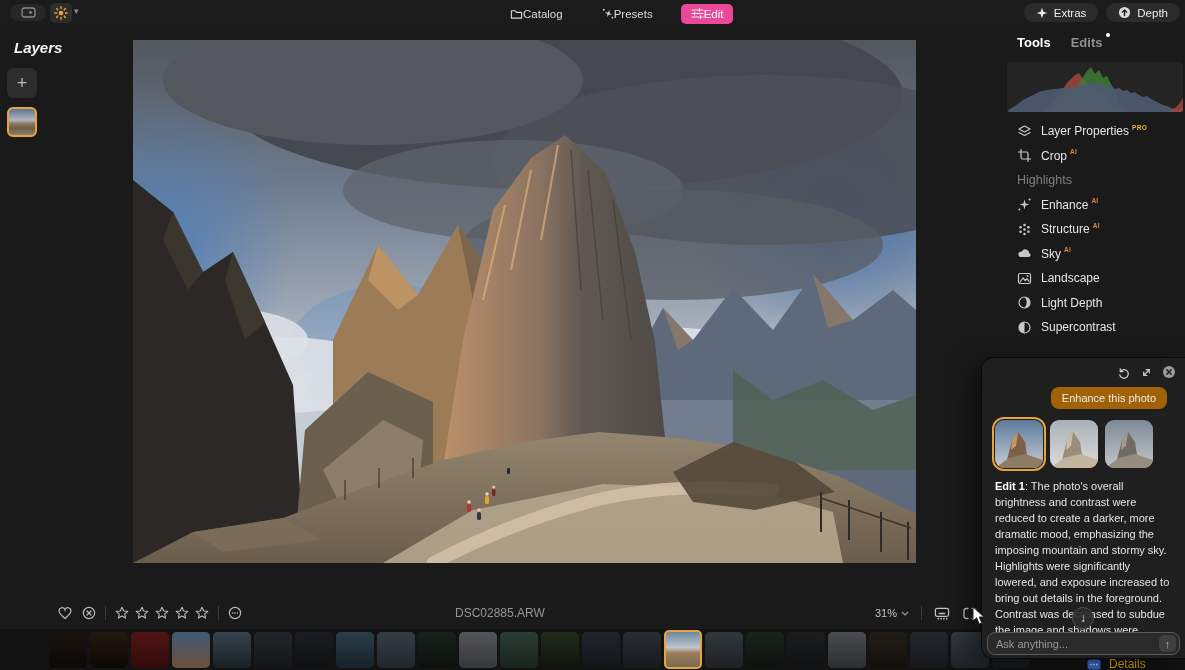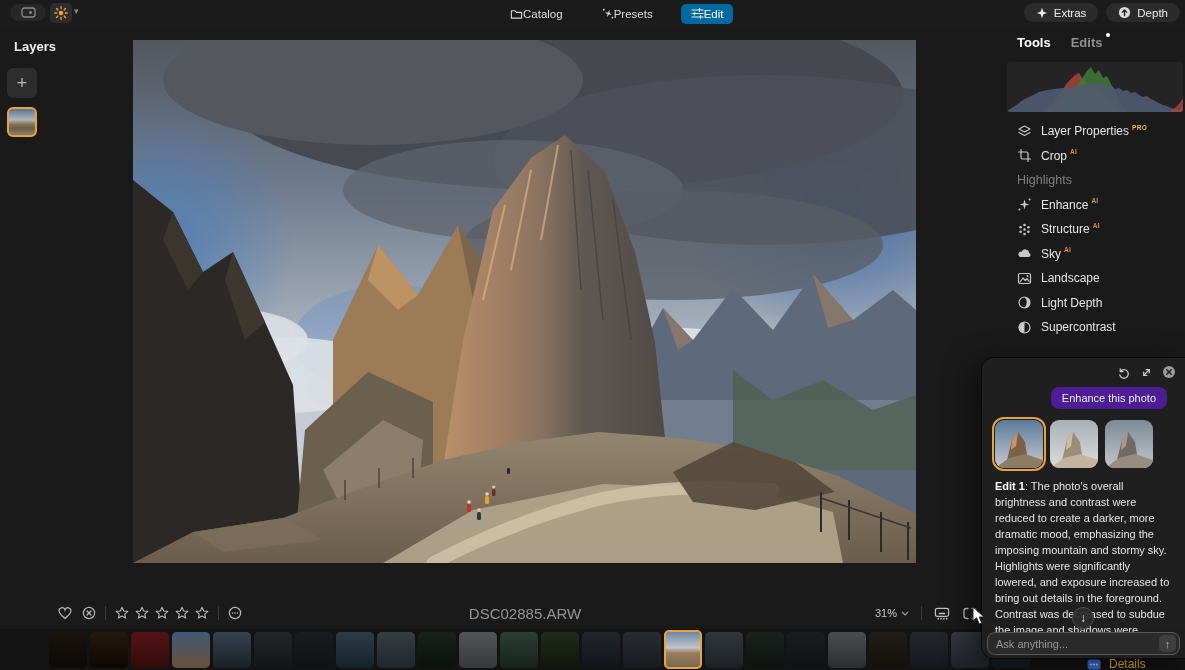--- a/index.html
+++ b/index.html
@@ -9,28 +9,28 @@
 
   
   #topbar { position:absolute; left:0; top:0; width:1185px; height:27px; background:#1b1b1b; z-index:20; }
   .pill-toggle { position:absolute; left:10px; top:4px; width:36px; height:17px; border-radius:9px; background:#272727;
                  display:flex; align-items:center; justify-content:center; }
   .sun-btn { position:absolute; left:50px; top:3px; width:22px; height:20px; border-radius:5px; background:#2d2d2d;
              display:flex; align-items:center; justify-content:center; }
   .chev { position:absolute; left:74px; top:6px; color:#8a8a8a; font-size:9px; }
   .mode-tabs { position:absolute; left:500px; top:2px; display:flex; align-items:center; gap:18px; height:23px; }
   .mode-tab { display:flex; align-items:center; color:#dcdcdc; font-size:11.5px; padding:4px 10px; border-radius:5px; }
-  .mode-tab.active { background:#0369a1; color:#fff; }
+  .mode-tab.active { background:#ec4899; color:#fff; }
   .top-actions { position:absolute; right:5px; top:3px; display:flex; gap:8px; }
   .action-btn { display:flex; align-items:center; gap:6px; background:#2b2b2b; border-radius:11px;
                 padding:3px 12px; font-size:11.5px; color:#ececec; }
 
   
   #layers { position:absolute; left:0; top:27px; width:130px; height:560px; }
-  #layers .title { position:absolute; left:14px; top:12px; font-size:13px; font-weight:bold; color:#f0f0f0; }
+  #layers .title { position:absolute; left:14px; top:12px; font-size:15px; font-weight:bold; color:#f0f0f0;font-style:italic; }
   .add-layer { position:absolute; left:7px; top:41px; width:30px; height:30px; background:#2d2d2d; border-radius:6px;
                color:#b9b9b9; font-size:18px; display:flex; align-items:center; justify-content:center; }
   .layer-thumb { position:absolute; left:7px; top:80px; width:30px; height:30px; border-radius:6px;
                  border:2px solid #e8a33d;
                  background:linear-gradient(180deg,#5d7691 0%,#aeb6bd 42%,#8a7458 58%,#6e5f4c 74%,#8d7f6c 100%); }
 
   
   #photo { position:absolute; left:133px; top:40px; width:783px; height:523px; background:#444; overflow:hidden; }
 
   
@@ -48,21 +48,21 @@
   .tool-badge { font-size:6.5px; font-weight:bold; color:#d98b3a; margin-left:3px; transform:translateY(-4px); letter-spacing:.3px; }
   .tool-badge.pro { color:#e8b339; }
   .partial-row { position:absolute; left:1087px; top:657px; display:flex; align-items:center; gap:8px; z-index:6; }
   .partial-row .lbl { font-size:12px; color:#eab308; }
 
   
   #assistant { position:absolute; left:982px; top:358px; width:203px; height:300px; background:#1f1f1ff5;
                border-radius:12px 0 0 12px; box-shadow:0 0 0 1px #0a0a0a, -8px 8px 30px rgba(0,0,0,.55); z-index:30; overflow:hidden; }
   .as-icons { position:absolute; right:8px; top:6px; display:flex; gap:7px; }
   .as-icon { width:16px; height:16px; display:flex; align-items:center; justify-content:center; }
-  .user-bubble { position:absolute; right:18px; top:29px; background:#4c1d95; border-radius:8px; padding:5px 11px;
+  .user-bubble { position:absolute; right:18px; top:29px; background:#a16207; border-radius:8px; padding:5px 11px;
                  font-size:11px; color:#ececec; white-space:nowrap; }
   #previews { position:absolute; left:13px; top:62px; display:flex; gap:7px; }
   .preview { width:48px; height:48px; border-radius:9px; overflow:hidden; position:relative; }
   .preview.sel { outline:2px solid #e8a33d; outline-offset:1px; }
   .as-text { position:absolute; left:13px; top:120px; width:176px; font-size:11px; line-height:16px; color:#e4e4e4; }
   .as-text b { color:#fff; }
   .scroll-btn { position:absolute; left:90px; top:249px; width:22px; height:22px; border-radius:50%; background:#2d2d2de8;
                 border:1px solid #4d4d4d; display:flex; align-items:center; justify-content:center; color:#e6e6e6; font-size:12px; }
   .ask-input { position:absolute; left:5px; top:274px; width:193px; height:23px; background:#2a2a2a;
                border:1px solid #5a5a5a; border-radius:8px; display:flex; align-items:center; }
@@ -70,21 +70,21 @@
                      padding:0 8px; font-family:"Liberation Sans",sans-serif; }
   .ask-input input::placeholder { color:#989898; }
   .send-btn { width:17px; height:17px; margin-right:3px; border-radius:5px; background:#3f3f3f; color:#b5b5b5;
               display:flex; align-items:center; justify-content:center; font-size:11px; }
 
   
   #bottombar { position:absolute; left:0; top:598px; width:1185px; height:30px; display:flex; align-items:center; }
   .bb-icon { width:16px; height:16px; display:flex; align-items:center; justify-content:center; }
   .bb-div { width:1px; height:14px; background:#3a3a3a; }
   #stars { display:flex; gap:4px; }
-  .filename { position:absolute; left:455px; width:140px; text-align:center; font-size:15px; color:#969696; }
+  .filename { position:absolute; left:455px; width:140px; text-align:left; font-size:12px; color:#969696; }
   .zoom-ctl { position:absolute; left:875px; display:flex; align-items:center; gap:4px; font-size:11px; color:#c3c3c3; }
 
   
   #filmstrip { position:absolute; left:0; top:629px; width:1185px; height:41px; background:#131313; z-index:5; }
   .thumb { position:absolute; top:3px; width:38px; height:36px; border-radius:5px; }
   .thumb .dim { position:absolute; inset:0; background:rgba(0,0,0,.42); border-radius:5px; }
   .thumb.sel { top:1px; height:39px; border:2px solid #e8a33d; }
 
   #cursor { position:absolute; left:972px; top:606px; z-index:60; }
 </style>

